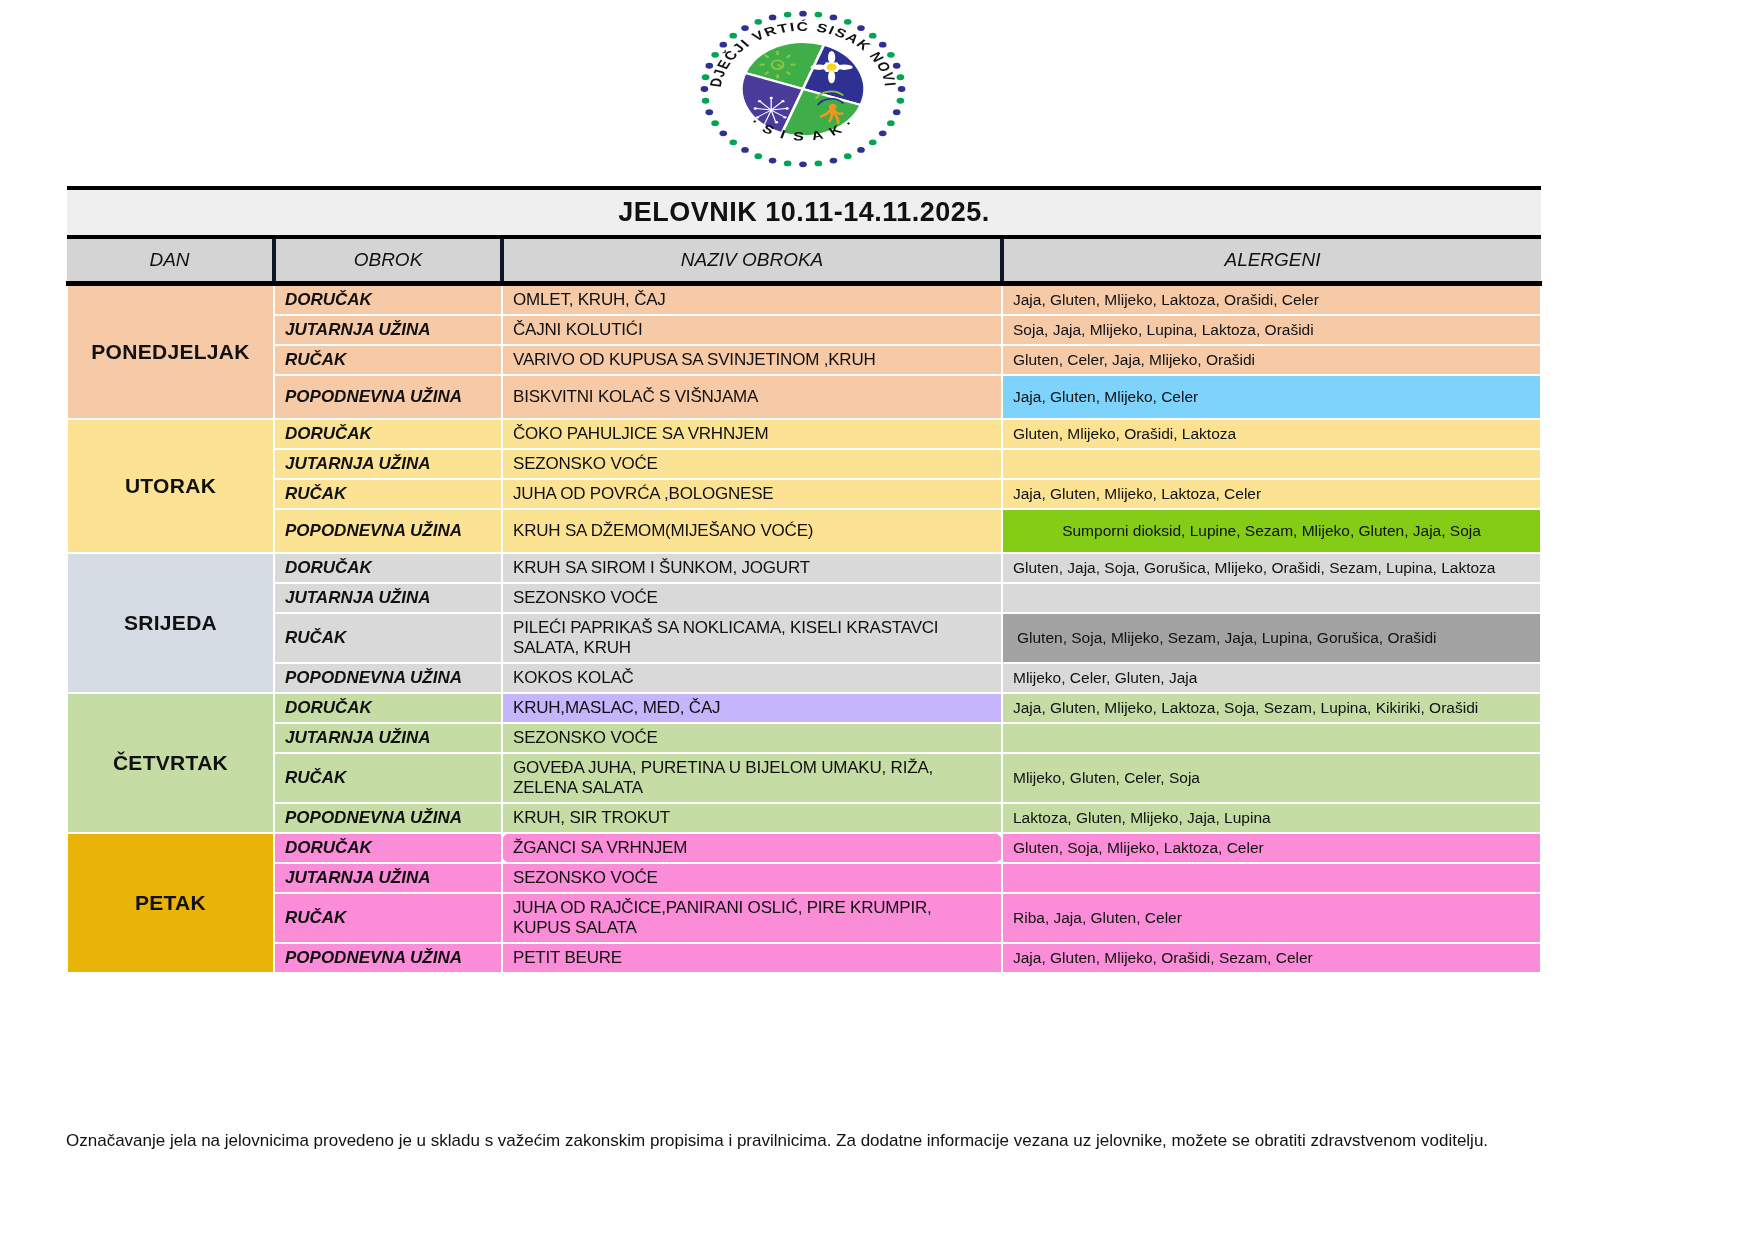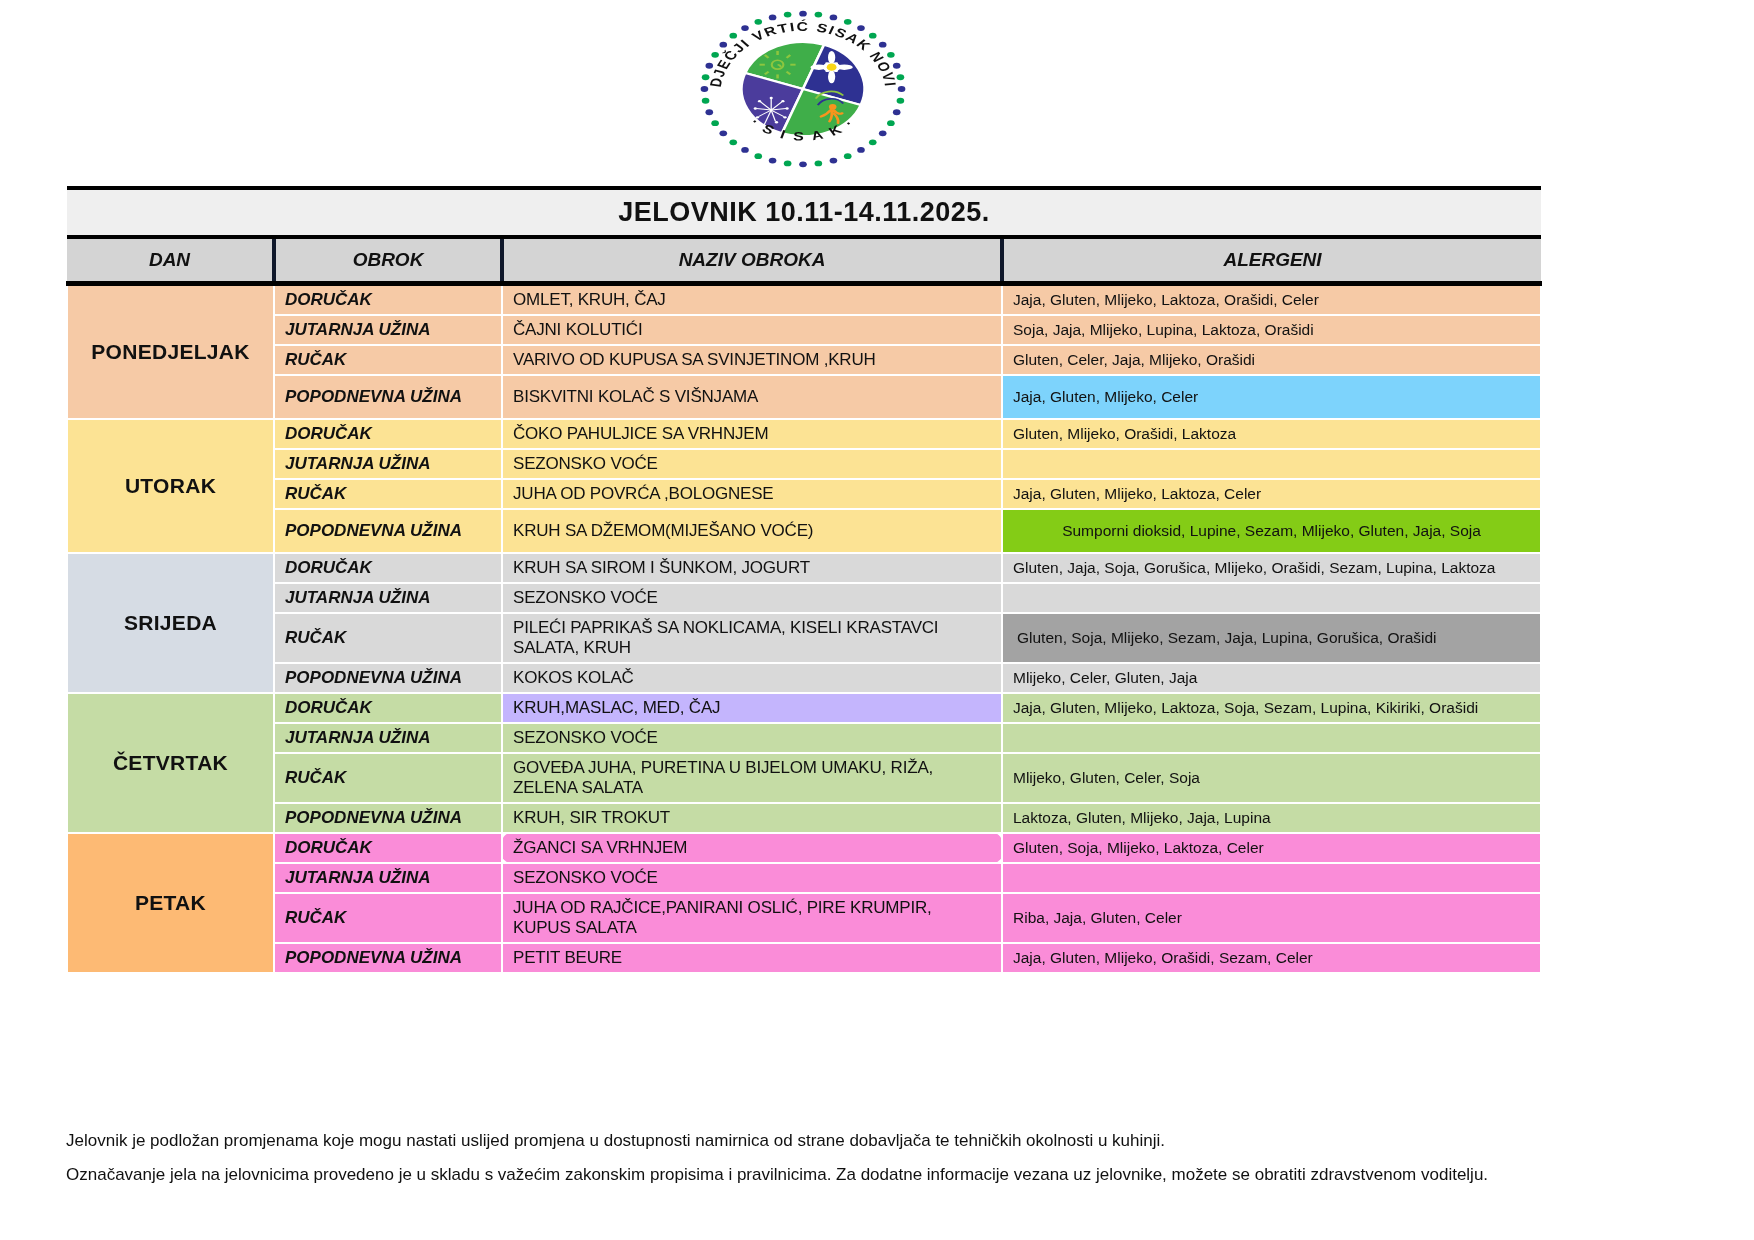--- a/index.html
+++ b/index.html
@@ -16,21 +16,21 @@
   
   table.menu { border-collapse:collapse; table-layout:fixed; width:1474px; margin-left:66px; margin-top:6px; }
   td { overflow:hidden; }
   .title-row td {
     background:#efefef; border-top:4px solid #000; border-bottom:4px solid #000;
     text-align:center; font-weight:bold; font-size:27px;
     padding:7px 4px; letter-spacing:0.5px;
   }
   .header-row td {
     background:#d4d4d4; border-bottom:5px solid #000;
-    text-align:center; font-weight:bold; font-style:italic; font-size:19px;
+    text-align:center; font-weight:normal; font-style:italic; font-size:19px;
     padding:10px 4px;
   }
   .header-row td + td { border-left:4px solid #0f172a; }
   tbody.day-block td { border:2px solid #ffffff; padding:4px 10px; vertical-align:middle; }
   td.day-cell { text-align:center; font-weight:bold; font-size:21px; letter-spacing:0.3px; }
   td.obrok-cell { font-weight:bold; font-style:italic; font-size:17px; }
   td.naziv-cell { font-size:17px; letter-spacing:-0.2px; }
   td.alerg-cell { font-size:15.5px; padding-left:12px; }
 
   
@@ -276,21 +276,21 @@
     </tr>
     <tr>
       <td class="obrok-cell" style="background: rgb(197, 220, 165);">POPODNEVNA UŽINA</td>
       <td class="naziv-cell" style="background: rgb(197, 220, 165);">KRUH, SIR TROKUT</td>
       <td class="alerg-cell" style="background: rgb(197, 220, 165);">Laktoza, Gluten, Mlijeko, Jaja, Lupina</td>
     </tr>
   </tbody>
 
   <tbody class="day-block">
     <tr>
-      <td class="day-cell" rowspan="4" style="background: #fdba74;">PETAK</td>
+      <td class="day-cell" rowspan="4" style="background: #eab308;">PETAK</td>
       <td class="obrok-cell" style="background: rgb(250, 140, 216);">DORUČAK</td>
       <td class="naziv-cell" style="background: rgb(250, 140, 216); border-radius: 9px;">ŽGANCI SA VRHNJEM</td>
       <td class="alerg-cell" style="background: rgb(250, 140, 216);">Gluten, Soja, Mlijeko, Laktoza, Celer</td>
     </tr>
     <tr>
       <td class="obrok-cell" style="background: rgb(250, 140, 216);">JUTARNJA UŽINA</td>
       <td class="naziv-cell" style="background: rgb(250, 140, 216);">SEZONSKO VOĆE</td>
       <td class="alerg-cell" style="background: rgb(250, 140, 216);"></td>
     </tr>
     <tr>
@@ -300,15 +300,14 @@
     </tr>
     <tr>
       <td class="obrok-cell" style="background: rgb(250, 140, 216);">POPODNEVNA UŽINA</td>
       <td class="naziv-cell" style="background: rgb(250, 140, 216);">PETIT BEURE</td>
       <td class="alerg-cell" style="background: rgb(250, 140, 216);">Jaja, Gluten, Mlijeko, Orašidi, Sezam, Celer</td>
     </tr>
   </tbody>
 </table>
 
 <div class="footer">
-  <p>Jelovnik je podložan promjenama koje mogu nastati uslijed promjena u dostupnosti namirnica od strane dobavljača te tehničkih okolnosti u kuhinji.</p>
   <p>Označavanje jela na jelovnicima provedeno je u skladu s važećim zakonskim propisima i pravilnicima. Za dodatne informacije vezana uz jelovnike, možete se obratiti zdravstvenom voditelju.</p>
 </div>
 
 </body></html>

